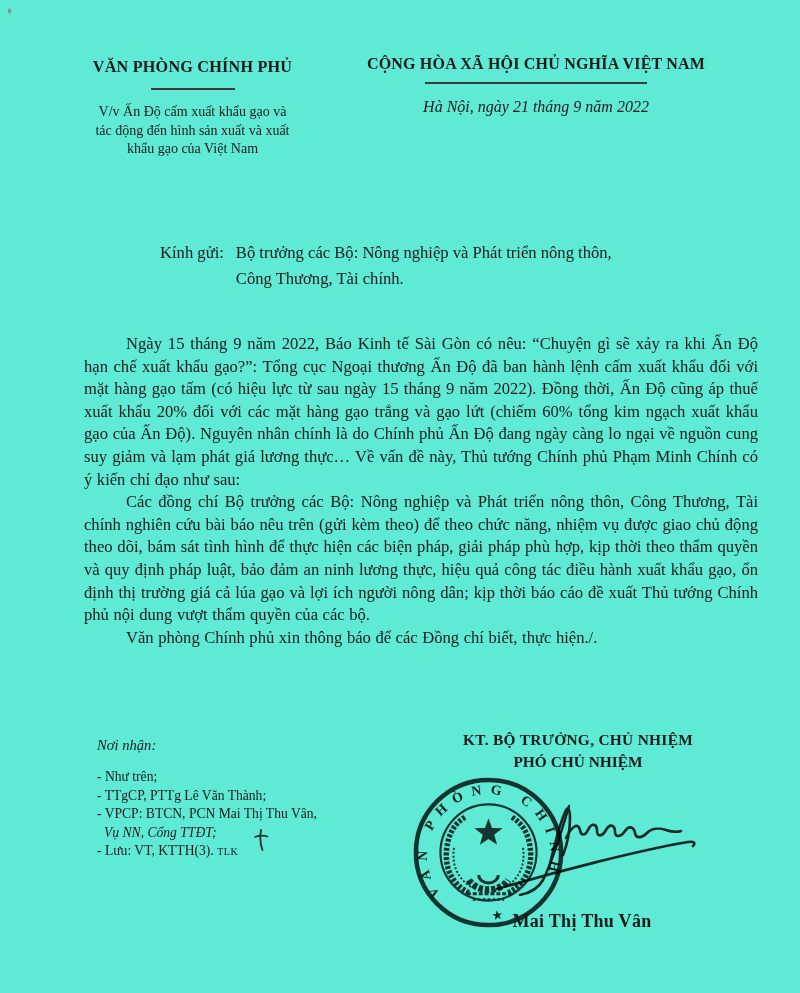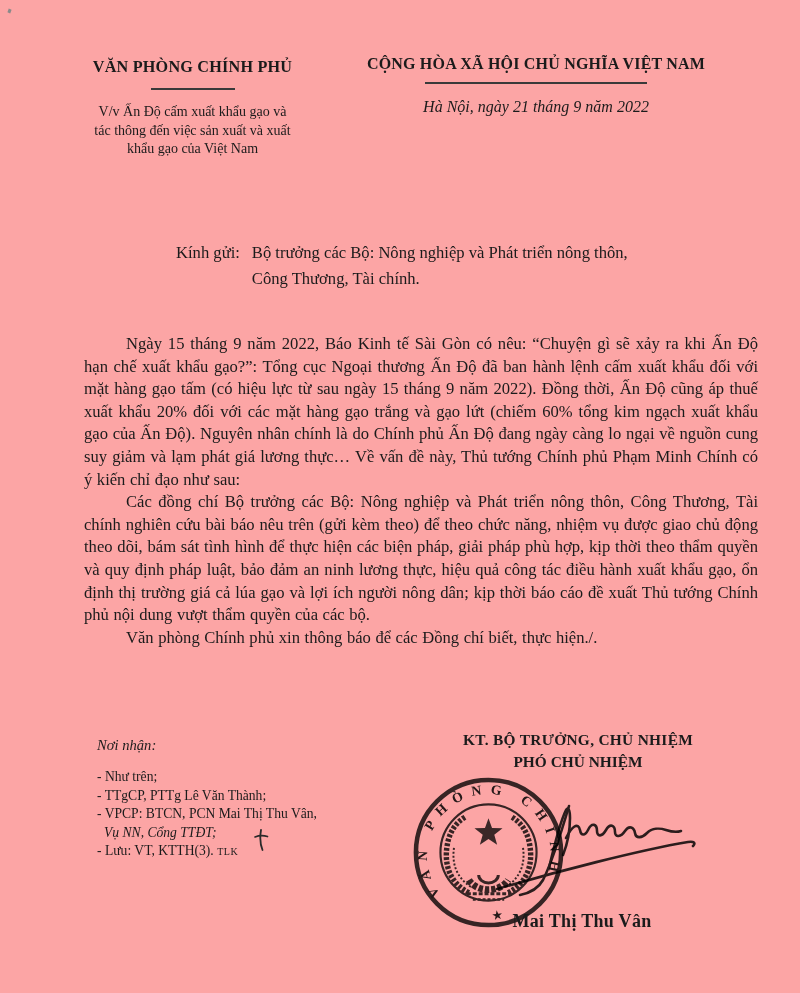--- a/index.html
+++ b/index.html
@@ -1,38 +1,38 @@
 <!DOCTYPE html>
 <html lang="vi"><head>
 <meta charset="utf-8">
 <style>
   html,body{margin:0;padding:0;background:#e8e8e8;}
   .page{
     position:relative;
     width:800px;height:993px;
     margin:0 auto;
-    background:#fca5a5;
+    background:#5eead4;
     color:#1b1b1b;
     font-family:"Liberation Serif","DejaVu Serif",serif;
     overflow:hidden;
   }
   .speck{position:absolute;left:8px;top:9px;width:3px;height:4px;background:#8a8a8a;transform:rotate(20deg);}
   
   .hdr-left{position:absolute;left:50px;top:58px;width:285px;text-align:center;}
   .org-name{font-weight:bold;font-size:16.2px;letter-spacing:.2px;white-space:nowrap;}
   .rule-left{width:84px;height:2px;background:#3a3a3a;margin:11px auto 0;}
   .doc-number{margin-top:25px;font-size:16.4px;}
   .subject{margin-top:13px;font-size:14px;line-height:18.6px;}
   .hdr-right{position:absolute;left:330px;top:55px;width:412px;text-align:center;}
   .motto-1{font-weight:bold;font-size:16px;letter-spacing:.2px;white-space:nowrap;text-align:center;}
   .motto-2{font-weight:bold;font-size:16.8px;margin-top:3px;}
   .rule-right{width:222px;height:2px;background:#3a3a3a;margin:9px auto 0;}
   .place-date{font-style:italic;font-size:16px;margin-top:14px;}
   
-  .kinh-gui{position:absolute;left:176px;top:240px;display:flex;gap:12px;font-size:16.6px;line-height:25.5px;}
+  .kinh-gui{position:absolute;left:160px;top:240px;display:flex;gap:12px;font-size:16.6px;line-height:25.5px;}
   
   .body-text{position:absolute;left:84px;right:42px;top:333px;}
   .body-text p{margin:0;font-size:16.6px;line-height:22.6px;text-align:justify;text-indent:42px;word-spacing:.4px;}
   
   .noi-nhan{position:absolute;left:97px;top:736px;font-size:13.6px;line-height:18.4px;}
   .noi-nhan-label{font-weight:normal;font-style:italic;font-size:14.6px;margin-bottom:14px;}
   .nn-item.cont{padding-left:7px;font-style:italic;}
   .tlk{font-size:10px;letter-spacing:.6px;}
   .sign-titles{position:absolute;left:400px;top:731px;width:356px;text-align:center;font-weight:bold;}
   .sign-title-1{font-size:15.4px;letter-spacing:.3px;white-space:nowrap;}
@@ -46,21 +46,21 @@
 <body>
 
 <div class="page">
   <div class="speck"></div>
 
   <div class="hdr-left">
     <div class="org-name">VĂN PHÒNG CHÍNH PHỦ</div>
     <div class="rule-left"></div>
     <div class="subject">
       <div>V/v Ấn Độ cấm xuất khẩu gạo và</div>
-      <div>tác thông đến việc sản xuất và xuất</div>
+      <div>tác động đến hình sản xuất và xuất</div>
       <div>khẩu gạo của Việt Nam</div>
     </div>
   </div>
 
   <div class="hdr-right">
     <div class="motto-1">CỘNG HÒA XÃ HỘI CHỦ NGHĨA VIỆT NAM</div>
     <div class="rule-right"></div>
     <div class="place-date">Hà Nội, ngày 21 tháng 9 năm 2022</div>
   </div>
 

